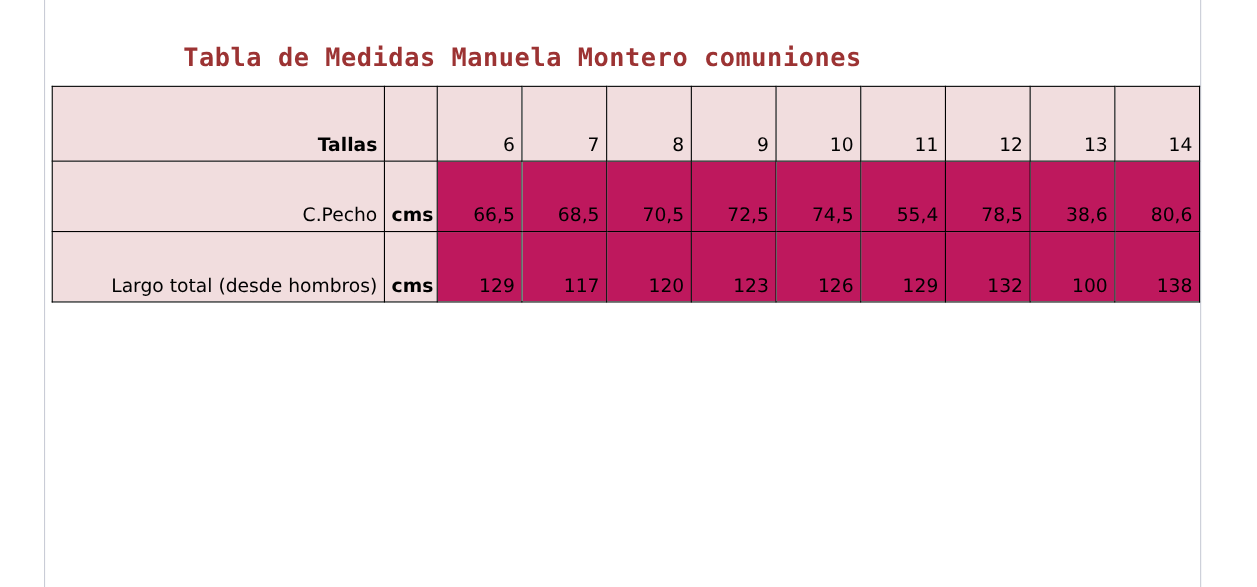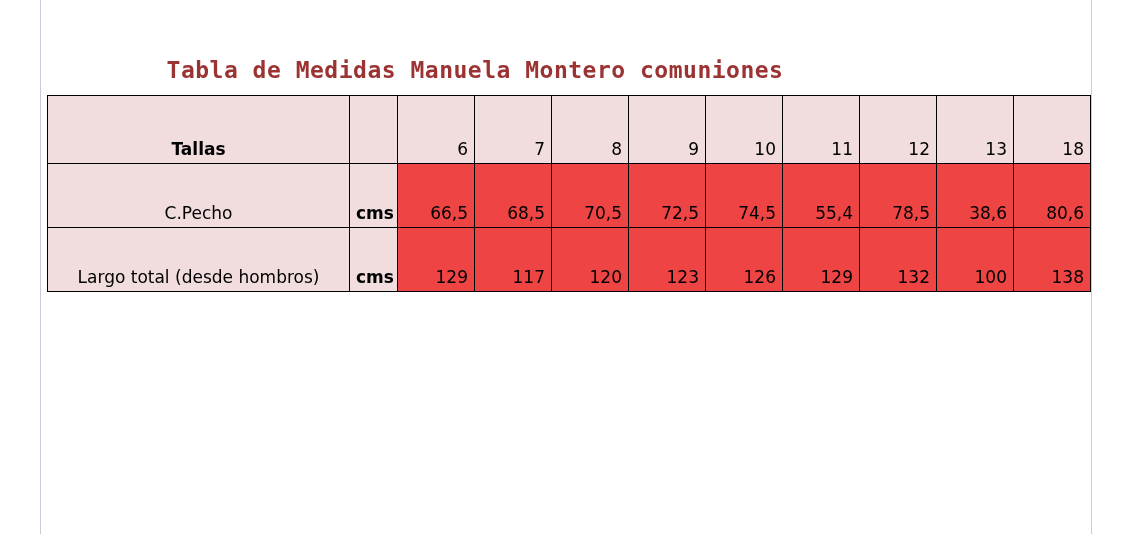--- a/index.html
+++ b/index.html
@@ -29,21 +29,20 @@
     top: 0;
     width: 1px;
     height: 534px;
     background: #c9ccd6;
   }
   .sheet {
     position: absolute;
     left: 47px;
     top: 0;
     width: 856px;
-    margin-top: 17px;
   }
   .title {
     text-align: center;
     color: #9c3333;
     font-family: "DejaVu Sans Mono", monospace;
     font-size: 23px;
     font-weight: bold;
     letter-spacing: 0.5px;
     padding-top: 40px;
     padding-bottom: 12px;
@@ -65,39 +64,39 @@
     overflow: hidden;
     white-space: nowrap;
   }
   
   col.c-label { width: 302px; }
   col.c-unit  { width: 48px; }
   col.c-size  { width: 77px; }
 
   td.label {
     background: #f1ddde;
-    text-align: center;
+    text-align: right;
   }
   td.unit {
     background: #f1ddde;
     text-align: left;
     font-weight: bold;
     font-size: 16px;
     padding-left: 5px;
   }
   td.head-blank {
     background: #f1ddde;
   }
   td.head-size {
     background: #f1ddde;
     text-align: right;
     font-size: 17px;
   }
   td.value {
-    background: #ef4444;
+    background: #be185d;
     text-align: right;
     font-size: 18px;
   }
   td.label-bold {
     font-weight: bold;
     font-size: 17px;
   }
   tr.header-row td { height: 68px; }
 </style>
 </head>
@@ -129,21 +128,21 @@
         <td class="label label-bold">Tallas</td>
         <td class="head-blank"></td>
         <td class="head-size">6</td>
         <td class="head-size">7</td>
         <td class="head-size">8</td>
         <td class="head-size">9</td>
         <td class="head-size">10</td>
         <td class="head-size">11</td>
         <td class="head-size">12</td>
         <td class="head-size">13</td>
-        <td class="head-size">18</td>
+        <td class="head-size">14</td>
       </tr>
 
       <tr>
         <td class="label">C.Pecho</td>
         <td class="unit">cms</td>
         <td class="value">66,5</td>
         <td class="value">68,5</td>
         <td class="value">70,5</td>
         <td class="value">72,5</td>
         <td class="value">74,5</td>

